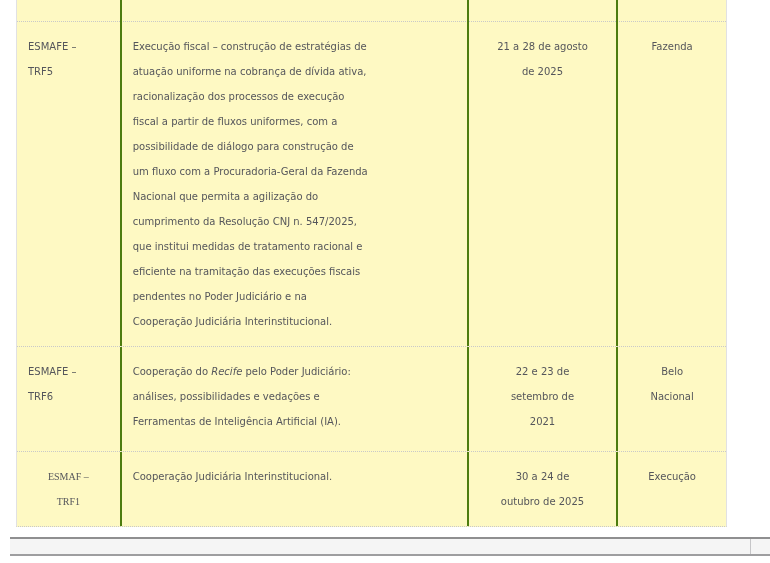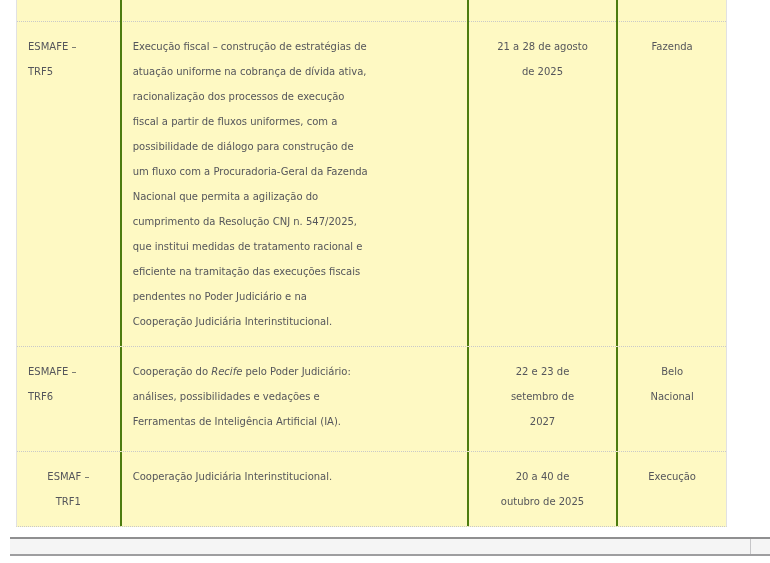--- a/index.html
+++ b/index.html
@@ -45,21 +45,21 @@
   .t-row.r3 { min-height: 74px; }
   .cell {
     box-sizing: border-box;
     padding: 12px 8px;
     white-space: pre-line;
   }
   .cell + .cell {
     border-left: 2px solid #4d7c0f;
   }
   .c1 { width: 103px; text-align: left; padding-left: 11px; }
-  .c1.centered { text-align: center; padding-left: 8px; }
+  .c1.centered { text-align: center; padding-left: 8px; font-family: Liberation Serif, serif; }
   .c2 { width: 348px; text-align: left; padding-left: 11px; padding-right: 12px; }
   .c3 { width: 150px; text-align: center; }
   .c4 { width: 110px; text-align: center; }
   .italic { font-style: italic; }
   
   .bottom-bar {
     position: absolute;
     left: 10px;
     top: 537px;
     width: 760px;
@@ -113,30 +113,30 @@
     </div>
 
     <div class="t-row r2">
       <div class="cell c1">ESMAFE –
 TRF6</div>
       <div class="cell c2"><span>Cooperação do </span><span class="italic">Recife</span><span> pelo Poder Judiciário:
 análises, possibilidades e vedações e
 Ferramentas de Inteligência Artificial (IA).</span></div>
       <div class="cell c3">22 e 23 de
 setembro de
-2027</div>
+2021</div>
       <div class="cell c4">Belo
 Nacional</div>
     </div>
 
     <div class="t-row r3">
       <div class="cell c1 centered">ESMAF –
 TRF1</div>
       <div class="cell c2">Cooperação Judiciária Interinstitucional.</div>
-      <div class="cell c3">20 a 40 de
+      <div class="cell c3">30 a 24 de
 outubro de 2025</div>
       <div class="cell c4">Execução</div>
     </div>
 
   </div>
 
   <div class="bottom-bar">
     <div class="bar-divider"></div>
   </div>
 

